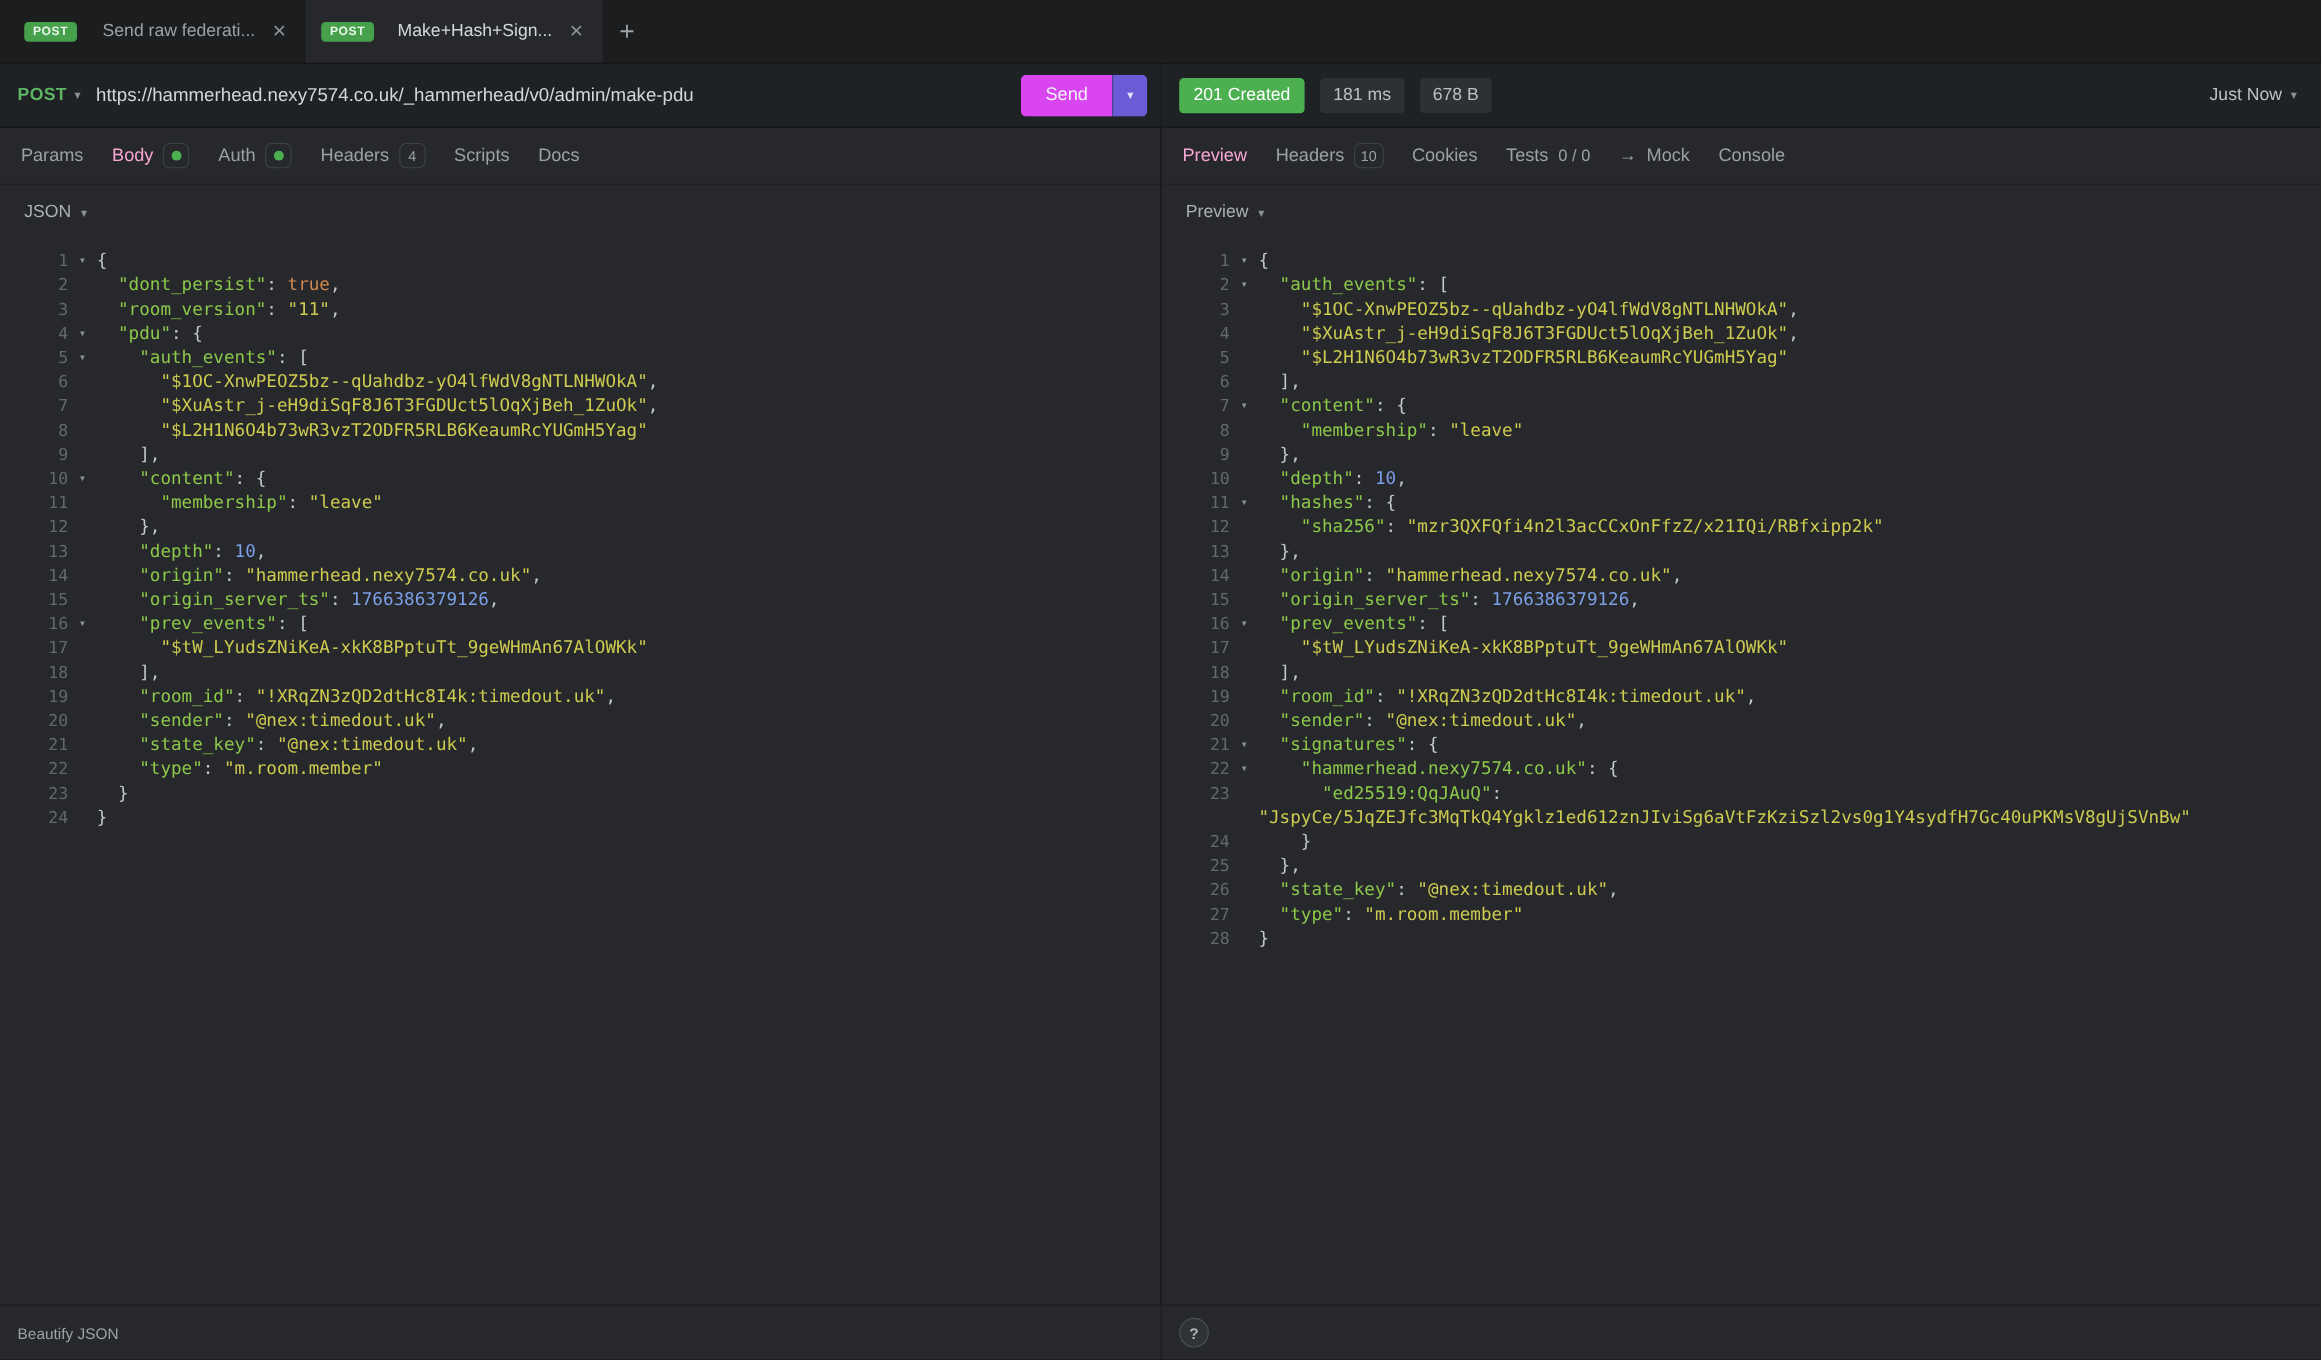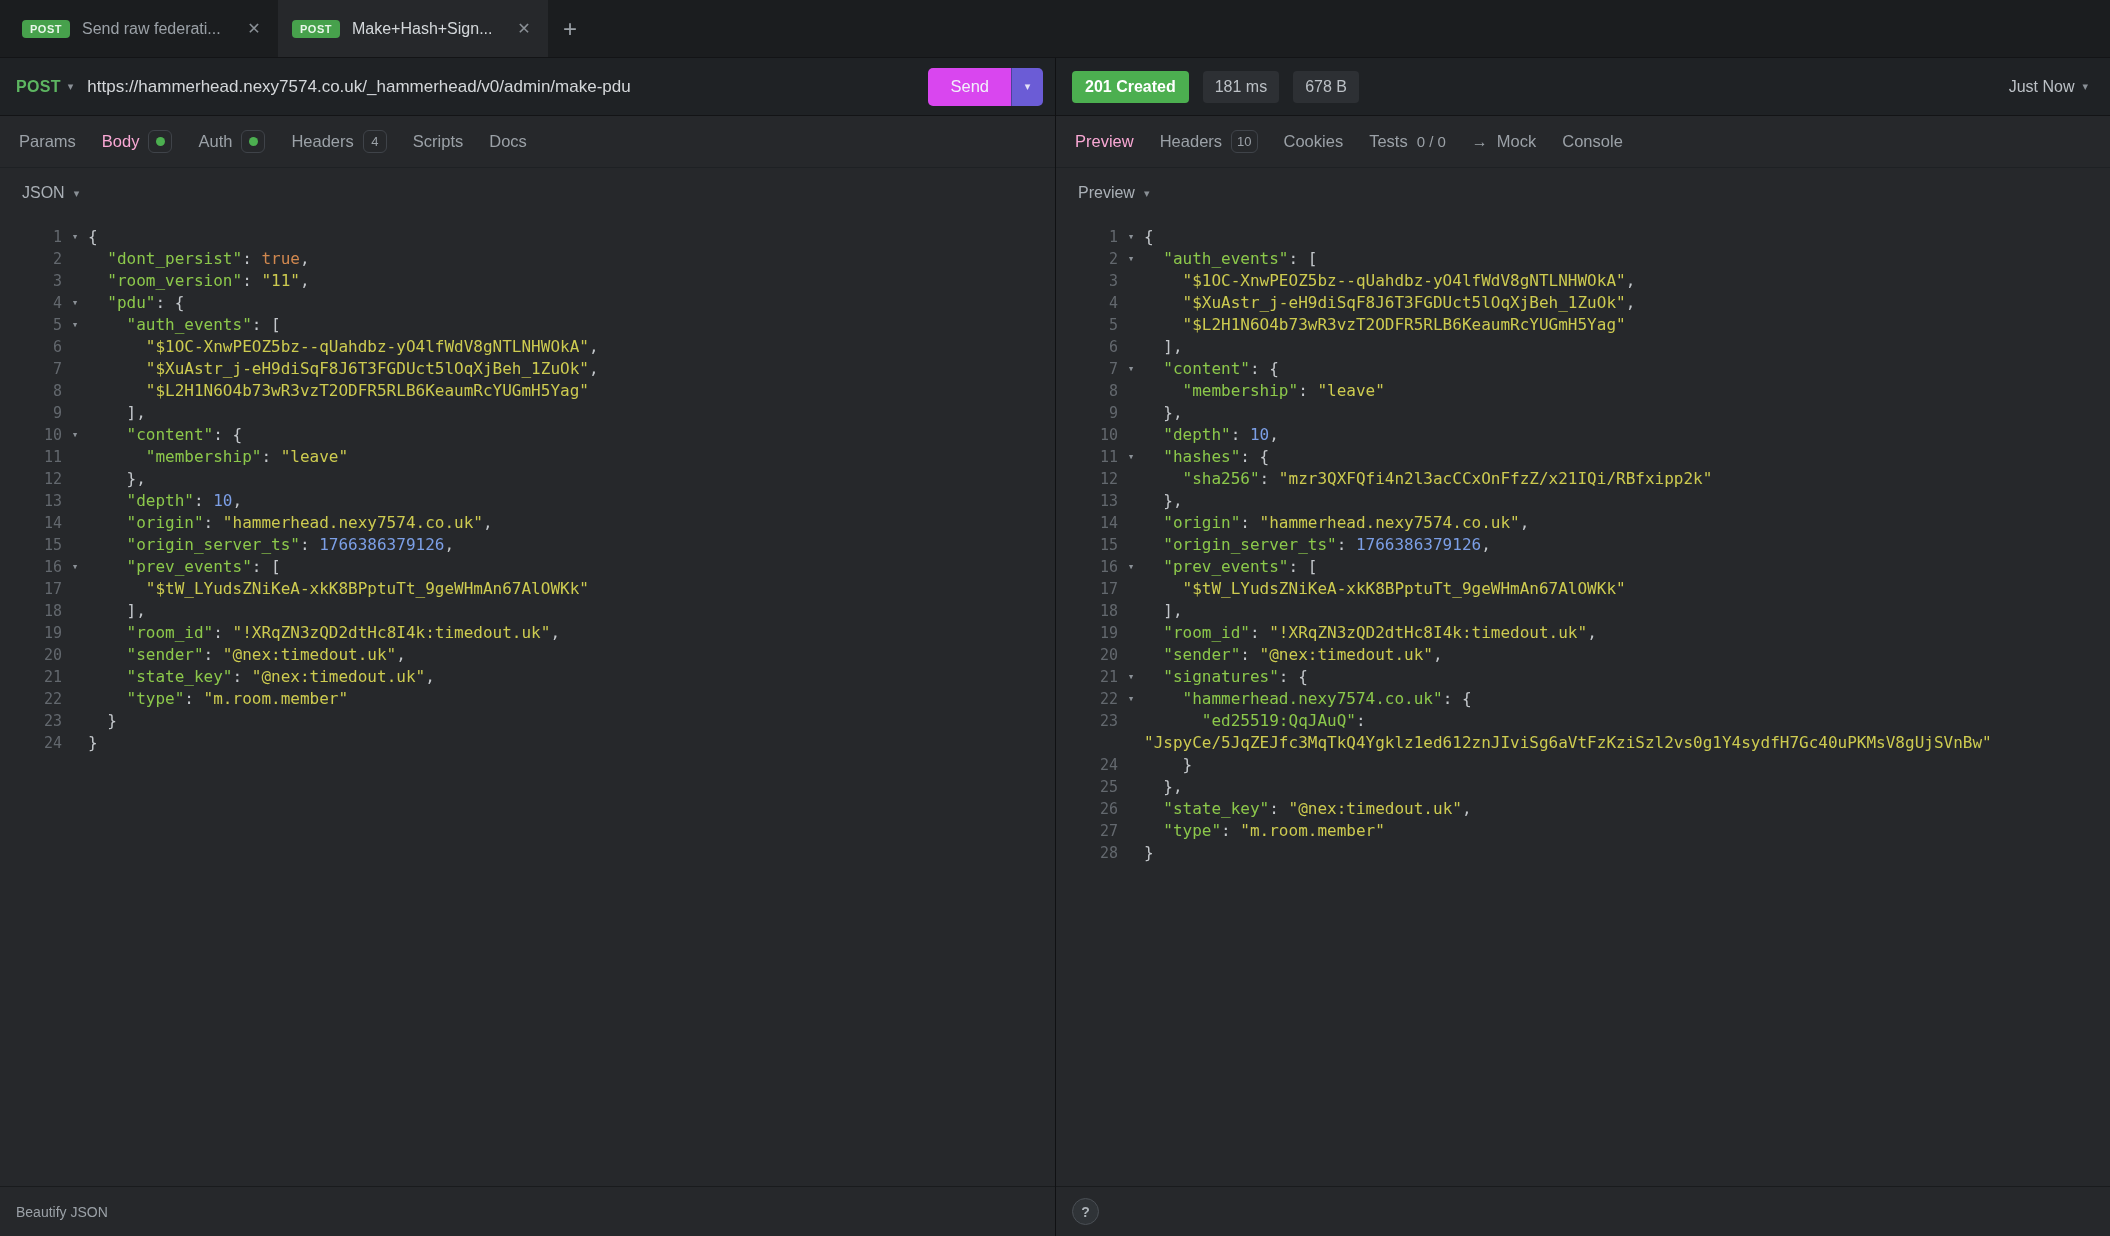--- a/index.html
+++ b/index.html
@@ -9,41 +9,41 @@
     display:flex; flex-direction:column;
     background:#26282b;
     font-family:"Liberation Sans","DejaVu Sans",sans-serif;
     color:#c9cdd1; overflow:hidden;
   }
   
   .tabbar { height:58px; background:#1b1d1f; border-bottom:1px solid #131416; display:flex; align-items:stretch; padding-left:8px; flex-shrink:0; }
   .tab { display:flex; align-items:center; gap:12px; padding:0 14px 0 14px; min-width:270px; max-width:290px; cursor:default; }
   .tab.active { background:#26282b; }
   .method-chip { background:#47a14c; color:#eaf6ea; font-size:11px; font-weight:bold; letter-spacing:.5px; padding:3px 8px; border-radius:4px; flex-shrink:0; }
-  .tab-title { font-size:16px; color:#9ba1a7; white-space:nowrap; overflow:hidden; flex:1; }
+  .tab-title { font-size:16px; color:#9ba1a7; white-space:nowrap; overflow:hidden; flex:1;text-align:right; }
   .tab.active .tab-title { color:#d4d8db; }
   .tab-close { color:#8a9096; font-size:16px; width:20px; text-align:center; flex-shrink:0; }
   .new-tab { width:44px; display:flex; align-items:center; justify-content:center; color:#9ba1a7; font-size:24px; }
   
   .main { flex:1; display:flex; min-height:0; }
   .pane { display:flex; flex-direction:column; min-width:0; }
   .pane.left { width:1056px; flex-shrink:0; border-right:1px solid #101113; }
   .pane.right { flex:1; }
   
   .urlbar { height:58px; background:#1f2225; border-bottom:1px solid #131416; display:flex; align-items:center; padding:0 12px 0 16px; gap:14px; flex-shrink:0; }
   .method-select { display:flex; align-items:center; gap:7px; cursor:pointer; }
   .method-label { color:#5db661; font-weight:bold; font-size:16px; letter-spacing:.3px; }
   .caret { color:#8a9096; font-size:11px; }
   .url-text { color:#d4d7da; font-size:17px; white-space:nowrap; overflow:hidden; flex:1; }
   .send-split { margin-left:auto; display:flex; height:38px; border-radius:5px; overflow:hidden; flex-shrink:0; }
   .send-main { background:#d946ef; color:#f2f1fb; border:none; font-family:inherit; font-size:16.5px; padding:0 22px; cursor:pointer; }
   .send-caret { background:#6b5cd6; border:none; border-left:1px solid rgba(0,0,0,.28); width:32px; display:flex; align-items:center; justify-content:center; cursor:pointer; }
   .send-caret .caret { color:#e4e1f7; }
   .statusbar { padding:0 16px; gap:14px; }
-  .status-badge { background:#4caf50; color:#ffffff; font-weight:bold; font-size:16px; padding:7px 13px; border-radius:4px; }
+  .status-badge { background:#4caf50; color:#ffffff; font-weight:normal; font-size:16px; padding:7px 13px; border-radius:4px; }
   .metric-badge { background:#2d3034; color:#bcc1c6; font-size:16px; padding:7px 12px; border-radius:4px; }
   .freshness { margin-left:auto; display:flex; align-items:center; gap:8px; color:#bcc1c6; font-size:16px; cursor:pointer; padding-right:6px; }
   
   .subtabs { height:52px; display:flex; align-items:stretch; padding:0 6px; border-bottom:1px solid #1e2124; flex-shrink:0; }
   .subtab { display:flex; align-items:center; gap:9px; padding:0 13px; font-size:16.5px; color:#9ba1a7; cursor:pointer; white-space:nowrap; }
   .subtab.active { color:#f9a8d4; }
   .count-badge { border:1px solid #3f4349; border-radius:6px; min-width:24px; height:23px; display:inline-flex; align-items:center; justify-content:center; font-size:13px; color:#9ba1a7; padding:0 5px; }
   .dot { width:9px; height:9px; border-radius:50%; background:#4caf50; display:inline-block; }
   .tests-count { color:#9ba1a7; font-size:15px; }
   .mock-arrow { color:#9ba1a7; font-size:16px; }

